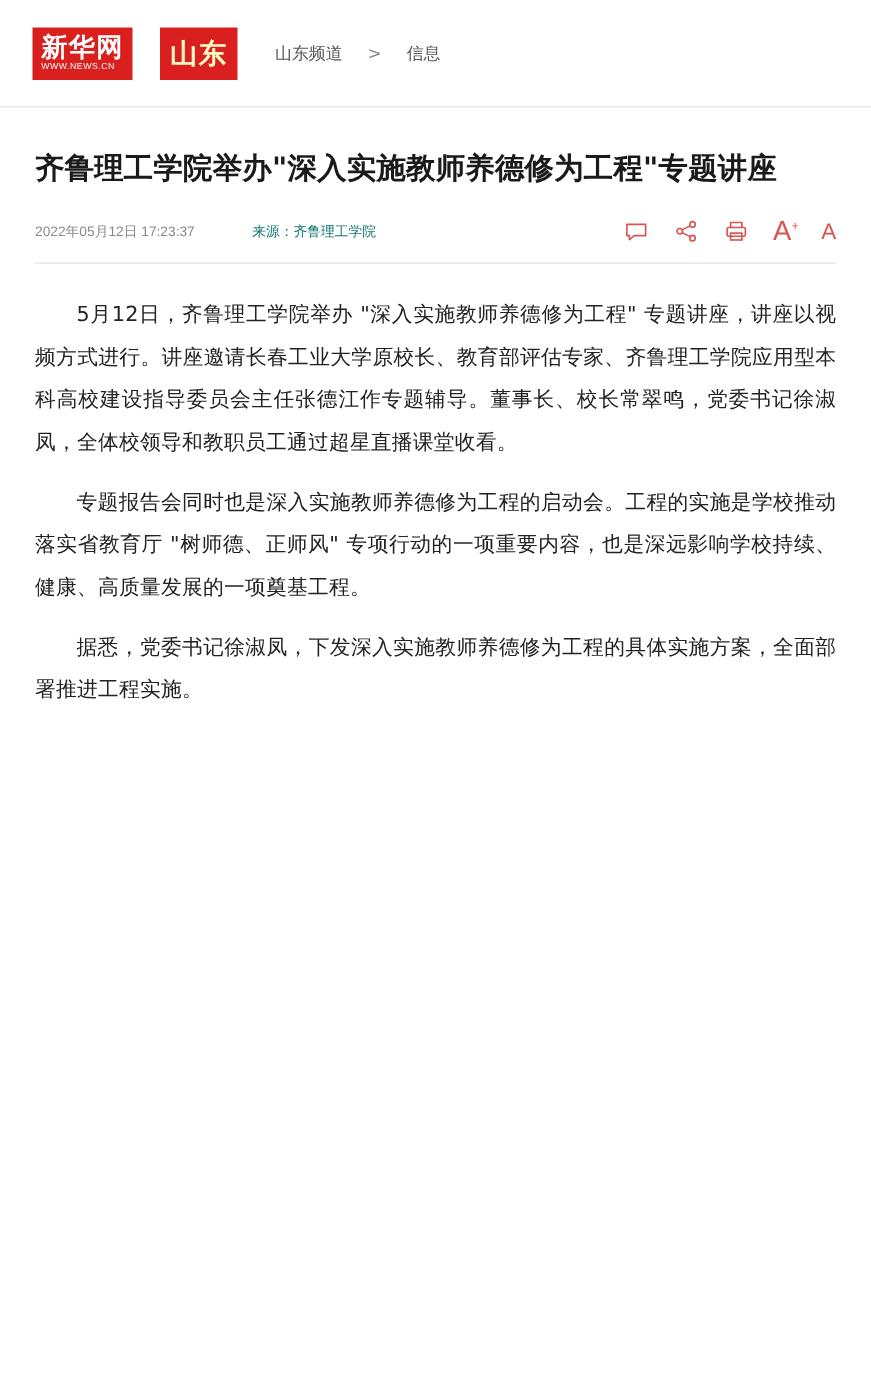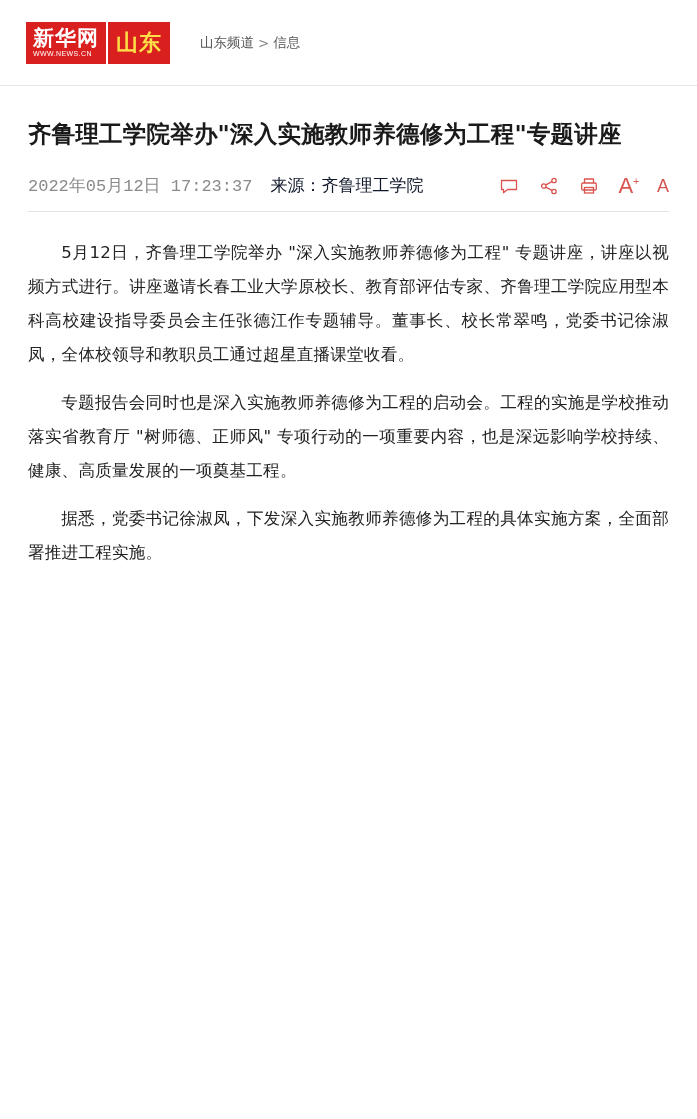--- a/index.html
+++ b/index.html
@@ -26,20 +26,21 @@
     border-bottom: 1px solid #e6e6e6;
     display: flex;
     align-items: center;
     padding: 0 26px;
     box-sizing: border-box;
   }
   .logo-wrap {
     display: flex;
     align-items: center;
     height: 44px;
+    gap: 20px;
   }
   .logo-main {
     background: #d9201f;
     color: #fff;
     height: 42px;
     padding: 0 7px;
     display: flex;
     flex-direction: column;
     justify-content: center;
     box-sizing: border-box;
@@ -52,39 +53,39 @@
     font-family: "DejaVu Sans", sans-serif;
   }
   .logo-main .en {
     font-size: 7px;
     letter-spacing: 0.4px;
     line-height: 9px;
     font-family: "Liberation Sans", sans-serif;
   }
   .logo-sub {
     background: #d9201f;
-    color: #fde047;
+    color: #fef9c3;
     height: 42px;
     margin-left: 2px;
     padding: 0 8px;
     display: flex;
     align-items: center;
     font-size: 22px;
     font-weight: bold;
     letter-spacing: 1px;
     font-family: "DejaVu Sans", sans-serif;
     box-sizing: border-box;
   }
   .breadcrumb {
     margin-left: 30px;
     font-size: 13.5px;
     color: #555;
     display: flex;
     align-items: center;
-    gap: 4px;
+    gap: 20px;
     font-family: "DejaVu Sans", sans-serif;
   }
   .breadcrumb .sep {
     color: #888;
   }
   
   .article {
     padding: 30px 28px 0 28px;
     box-sizing: border-box;
   }
@@ -101,26 +102,27 @@
     display: flex;
     align-items: center;
     border-bottom: 1px solid #e3e3e3;
     padding-bottom: 14px;
     margin-bottom: 6px;
   }
   .meta-left {
     display: flex;
     align-items: flex-start;
     gap: 18px;
-    font-size: 17px;
+    font-size: 11px;
     color: #8a8a8a;
-    font-family: Liberation Mono, monospace;
+    font-family: Liberation Sans, sans-serif;
   }
   .meta-source {
-    color: #0f172a;
+    color: #0f766e;
+    margin-left: 28px;
   }
   .meta-right {
     margin-left: auto;
     display: flex;
     align-items: center;
     gap: 18px;
     color: #c0392b;
   }
   .icon-btn {
     width: 22px;

